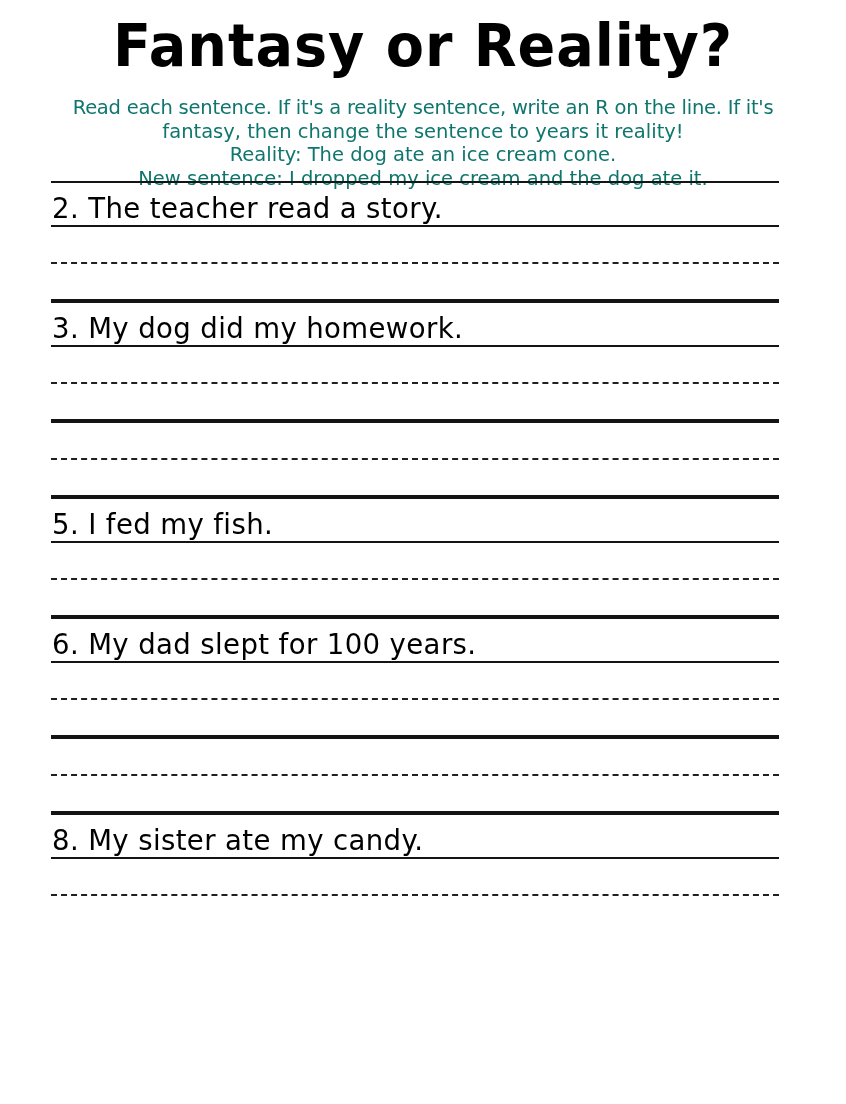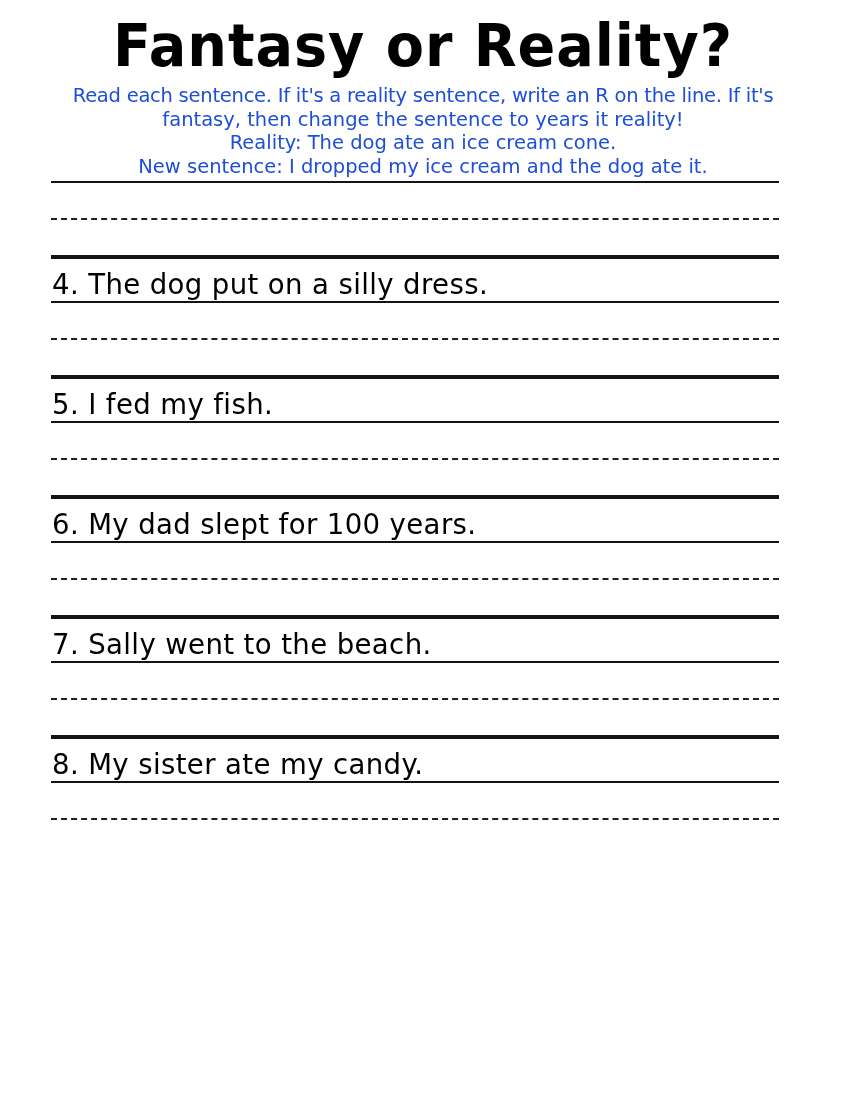--- a/index.html
+++ b/index.html
@@ -37,26 +37,26 @@
     font-family: "DejaVu Sans", sans-serif;
     font-size: 58px;
     line-height: 64px;
     font-weight: 700;
     letter-spacing: 1px;
     color: #000000;
     transform: scaleX(0.96);
   }
 
   .instructions {
-    margin: 4px;
+    margin: 16px;
     padding-top: 2px;
     font-family: "DejaVu Sans", sans-serif;
     font-size: 19.5px;
     line-height: 23.5px;
-    color: #1d4ed8;
+    color: #0f766e;
     font-weight: 400;
   }
 
   .instructions .line {
     display: block;
     white-space: nowrap;
   }
 
   .instructions .line.wide {
     letter-spacing: -0.25px;
@@ -212,35 +212,48 @@
       <span class="line">Reality:  The dog ate an ice cream cone.</span>
       <span class="line">New sentence: I dropped my ice cream and the dog ate it.</span>
     </div>
   </div>
 
   <div class="items">
 
 
     <div class="item">
       <div class="rule-top"></div>
-      <div class="answer-block">
-        <div class="dashed-mid"></div>
-        <div class="rule-bottom"></div>
-      </div>
-    </div>
-
-
-    <div class="item">
-      <div class="rule-top"></div>
-      <div class="sentence-row">
-        <div class="sentence">
-          <span>4. </span>
-          <span>The dog put on a silly dress.</span>
-        </div>
-      </div>
+      <div class="sentence-row">
+        <div class="sentence">
+          <span>2. </span>
+          <span>The teacher read a story.</span>
+        </div>
+      </div>
+      <div class="answer-block">
+        <div class="dashed-mid"></div>
+        <div class="rule-bottom"></div>
+      </div>
+    </div>
+
+    <div class="item">
+      <div class="rule-top"></div>
+      <div class="sentence-row">
+        <div class="sentence">
+          <span>3. </span>
+          <span>My dog did my homework.</span>
+        </div>
+      </div>
+      <div class="answer-block">
+        <div class="dashed-mid"></div>
+        <div class="rule-bottom"></div>
+      </div>
+    </div>
+
+    <div class="item">
+      <div class="rule-top"></div>
       <div class="answer-block">
         <div class="dashed-mid"></div>
         <div class="rule-bottom"></div>
       </div>
     </div>
 
     <div class="item">
       <div class="rule-top"></div>
       <div class="sentence-row">
         <div class="sentence">
@@ -263,26 +276,20 @@
         </div>
       </div>
       <div class="answer-block">
         <div class="dashed-mid"></div>
         <div class="rule-bottom"></div>
       </div>
     </div>
 
     <div class="item">
       <div class="rule-top"></div>
-      <div class="sentence-row">
-        <div class="sentence">
-          <span>7. </span>
-          <span>Sally went to the beach.</span>
-        </div>
-      </div>
       <div class="answer-block">
         <div class="dashed-mid"></div>
         <div class="rule-bottom"></div>
       </div>
     </div>
 
     <div class="item">
       <div class="rule-top"></div>
       <div class="sentence-row">
         <div class="sentence">

